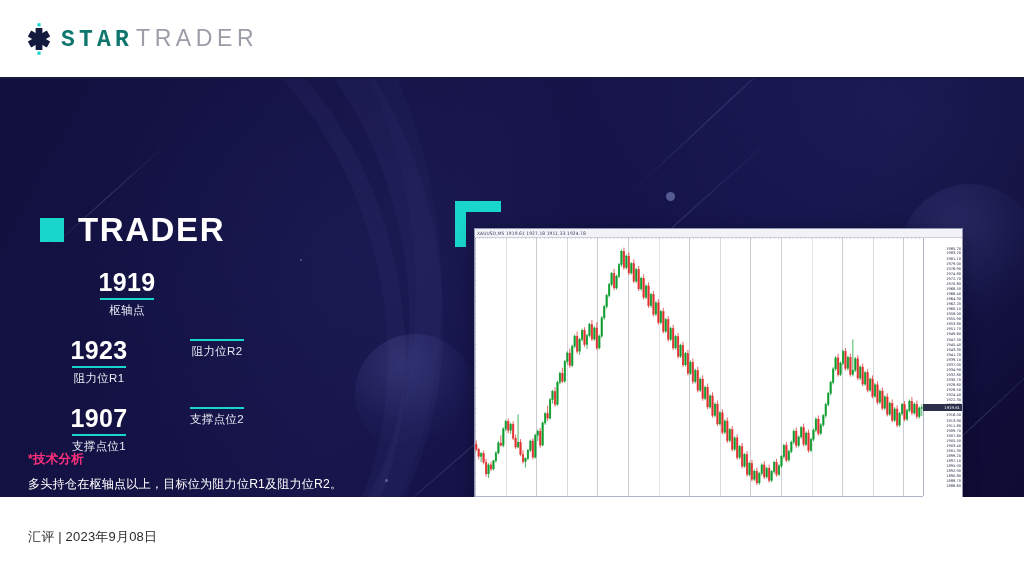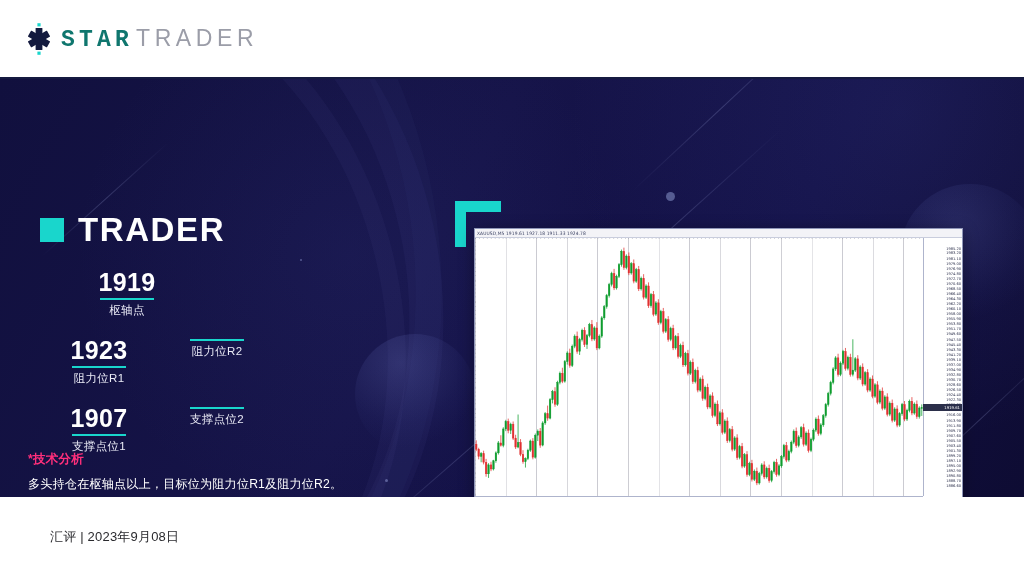--- a/index.html
+++ b/index.html
@@ -165,21 +165,21 @@
     background:#fff; border-top:1px solid #aeb4cc;
     font-family:"DejaVu Sans", sans-serif;
   }
 
   
   .footer {
     position:absolute; left:0; top:497px; width:1024px; height:79px; background:#fff;
   }
   .footer-text {
     position:absolute; left:28px; top:528px;
-    color:#2a2a2e; font-size:13px; letter-spacing:.2px;margin-left:22px;
+    color:#2a2a2e; font-size:13px; letter-spacing:.2px;
   }
 </style>
 </head>
 <body>
 
 <div class="header">
   <div class="logo-wrap">
     <div class="logo-mark">
       <svg width="34" height="34" viewBox="0 0 34 34">
         <rect x="15.4" y="1.2" width="3.2" height="3.2" fill="#19d6cc"></rect>

